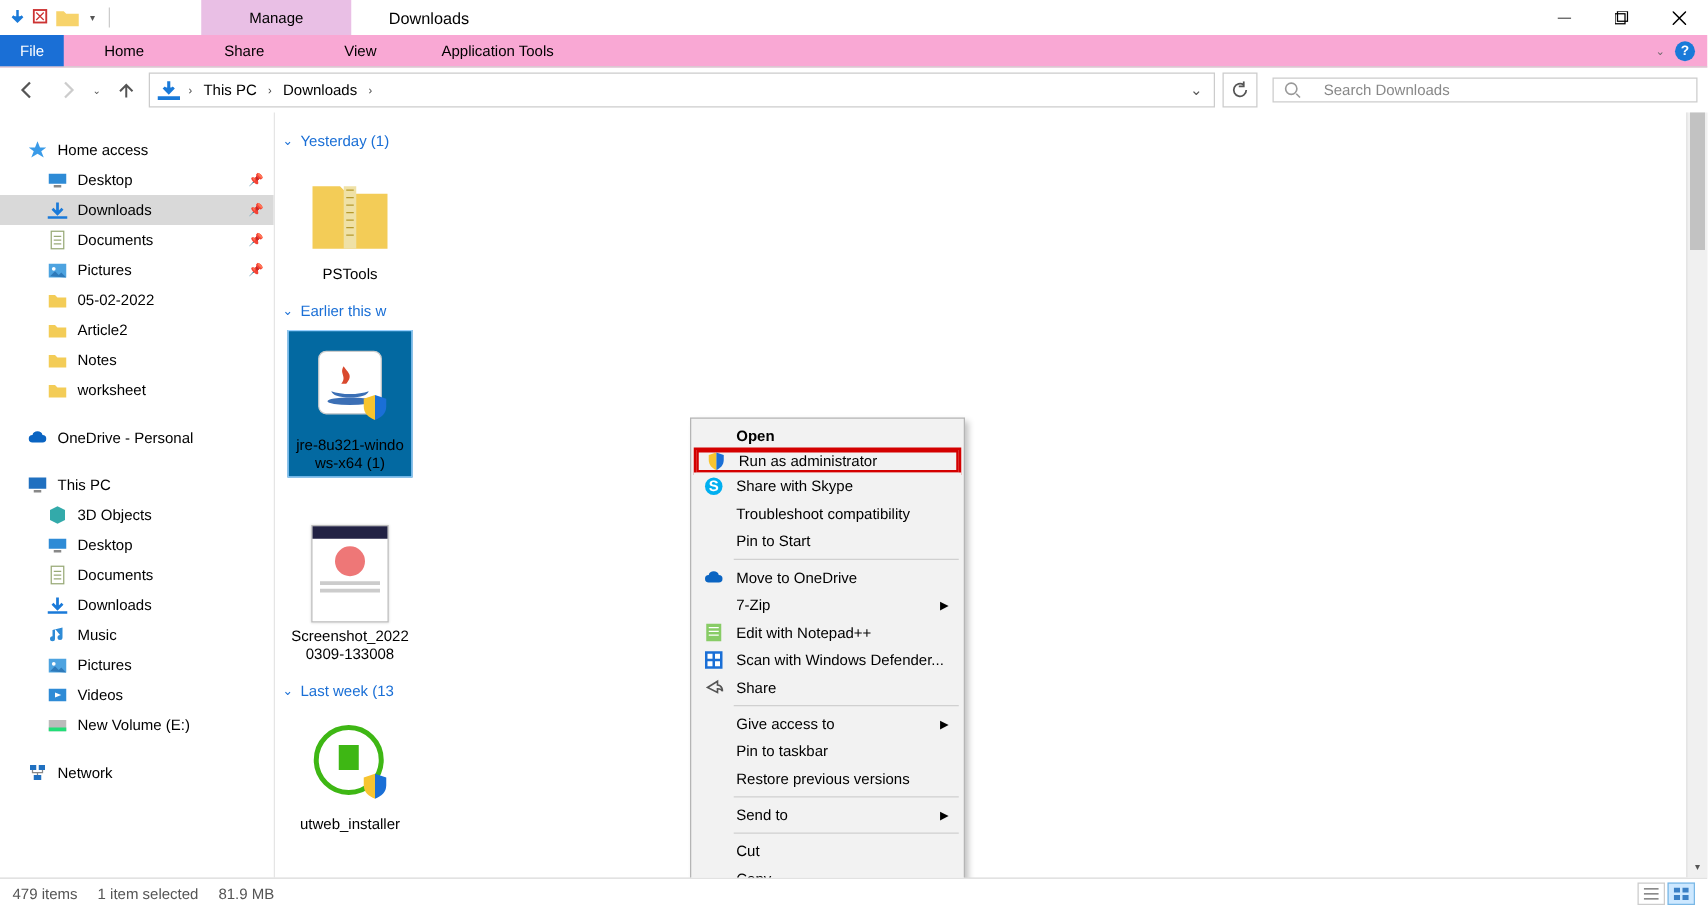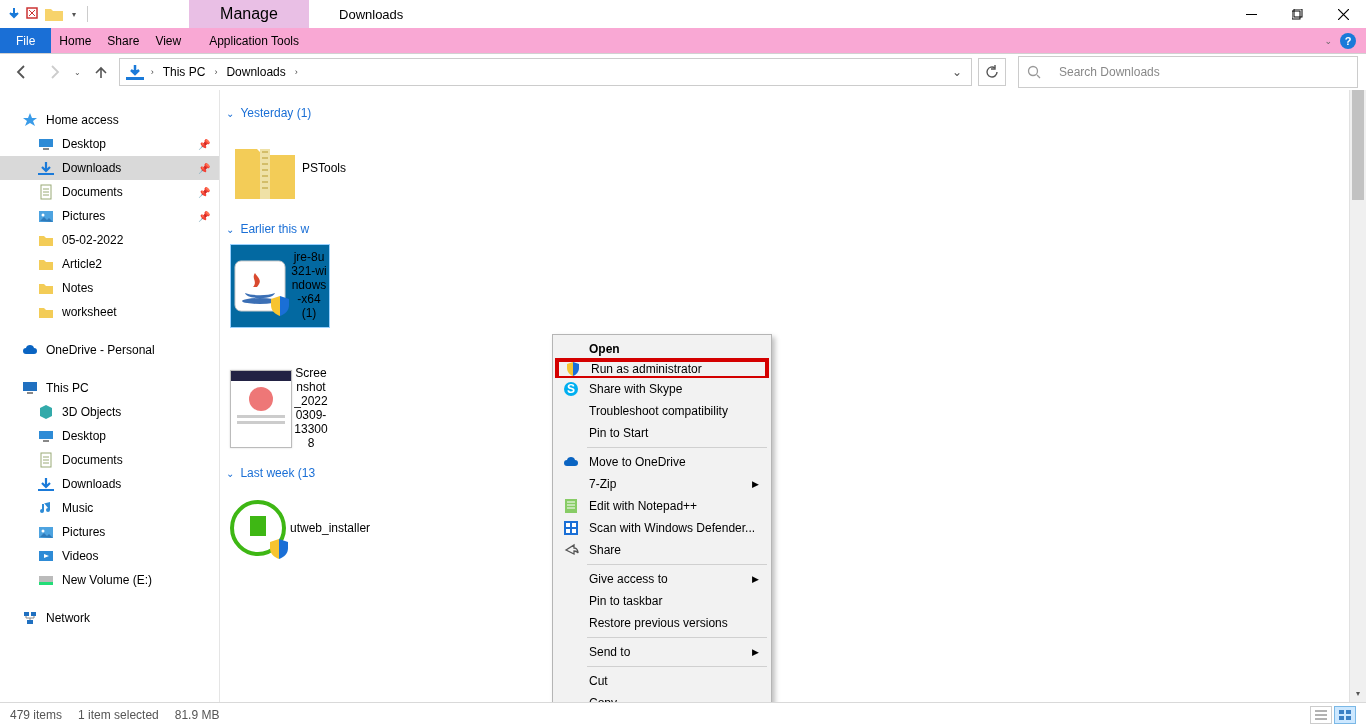--- a/index.html
+++ b/index.html
@@ -6,64 +6,64 @@
 html,body{width:1366px;height:726px;overflow:hidden;background:#fff;color:#000}
 .window{width:100%;height:100%;display:flex;flex-direction:column}
 
 
 .titlebar{height:28px;display:flex;align-items:stretch;background:#fff}
 .qat{display:flex;align-items:center;gap:4px;padding:0 6px}
 .qat .arrow{width:16px;height:16px;color:#1a7ad9}
 .qat .undo{width:14px;height:14px}
 .qat .folder{width:20px;height:18px}
 .qat .drop{font-size:8px;padding:0 4px;color:#555}
-.tab-manage{width:120px;display:flex;align-items:center;justify-content:center;background:#e9bfe5;font-size:16px;margin-left:92px}
+.tab-manage{width:120px;display:flex;align-items:center;justify-content:center;background:#e9bfe5;font-size:12px;margin-left:64px}
 .title-text{padding-left:30px;display:flex;align-items:center;font-size:13px}
 .win-controls{margin-left:auto;display:flex}
 .win-btn{width:46px;display:flex;align-items:center;justify-content:center}
 
 
 .ribbon{height:26px;display:flex;align-items:stretch;border-bottom:1px solid #d1d1d1;background:#f9a8d4}
 .ribbon .file{background:#1a6fd6;color:#fff;padding:0 16px;display:flex;align-items:center}
-.ribbon .tab{padding:0 8px;display:flex;align-items:center}
+.ribbon .tab{padding:0 32px;display:flex;align-items:center}
 .ribbon .app-tools{padding:0 20px;display:flex;align-items:center}
 .ribbon-right{margin-left:auto;display:flex;align-items:center;gap:8px;padding-right:10px}
 .ribbon-right .caret{font-size:9px;color:#666}
 .help-ic{width:16px;height:16px;border-radius:50%;background:#1a7ad9;color:#fff;display:flex;align-items:center;justify-content:center;font-size:11px;font-weight:bold}
 
 
 .navbar{height:36px;display:flex;align-items:center;padding:4px 8px;gap:4px}
 .nav-arrow{width:28px;height:28px;display:flex;align-items:center;justify-content:center;color:#555}
 .nav-arrow.dis{color:#bbb}
 .nav-small{font-size:8px;color:#555;padding:0 2px}
 .addressbar{flex:1;height:28px;border:1px solid #ccc;display:flex;align-items:center;padding:0 2px}
 .addressbar .folder-ic{width:18px;height:18px;margin:0 4px}
 .crumb{padding:0 6px}
 .crumb-sep{font-size:9px;color:#444;padding:0 3px}
 .addr-right{margin-left:auto;display:flex;align-items:center}
 .addr-btn{width:24px;height:24px;display:flex;align-items:center;justify-content:center;color:#555}
 .refresh-box{width:28px;height:28px;border:1px solid #ccc;margin-left:2px;display:flex;align-items:center;justify-content:center;color:#555}
-.searchbox{width:340px;height:32px;border:1px solid #ccc;margin-left:8px;display:flex;align-items:center;padding:0 8px;color:#888}
+.searchbox{width:340px;height:20px;border:1px solid #ccc;margin-left:8px;display:flex;align-items:center;padding:0 8px;color:#888}
 .searchbox .sico{width:14px;height:14px;margin-right:18px;color:#888}
 
 
 .body{flex:1;display:flex;min-height:0}
 .sidebar{width:220px;border-right:1px solid #e5e5e5;padding-top:18px;overflow:hidden}
 .side-item{height:24px;display:flex;align-items:center;padding-left:22px;position:relative}
 .side-item.sel{background:#d9d9d9}
 .side-item .ic{width:16px;height:16px;margin-right:8px;flex-shrink:0}
 .side-item .pin{position:absolute;right:8px;color:#7a7a7a;font-size:10px}
 .side-item.sub{padding-left:38px}
 .side-group{margin-bottom:14px}
 
 .content{flex:1;position:relative;overflow:hidden;padding:10px 10px 0 6px}
 .group-hdr{color:#1a6fd6;font-size:13px;display:flex;align-items:center;margin:6px 0 8px 0}
 .group-hdr .chev{font-size:10px;margin-right:6px}
 .file-row{display:flex;flex-wrap:wrap}
-.file-item{width:100px;display:flex;align-items:center;margin:0 4px 6px 4px;text-align:center}
+.file-item{width:100px;display:flex;flex-direction:column;align-items:center;margin:0 4px 6px 4px;text-align:center}
 .file-item.sel{background:#0369a1;border:1px solid #99d1ff}
 .file-item .thumb{width:82px;height:82px;display:flex;align-items:center;justify-content:center}
 .file-item .lbl{font-size:12px;line-height:14px;padding:2px 2px 4px 2px}
 
 
 .folderthumb{width:70px;height:70px}
 .exe-thumb{width:58px;height:58px;position:relative}
 .shield{position:absolute;bottom:-2px;right:-2px;width:22px;height:22px}
 .shot-thumb{width:62px;height:78px;background:#fff;border:1px solid #bbb;box-shadow:0 0 2px rgba(0,0,0,.15)}
 .shot-thumb .bar{height:10px;background:#224;}

